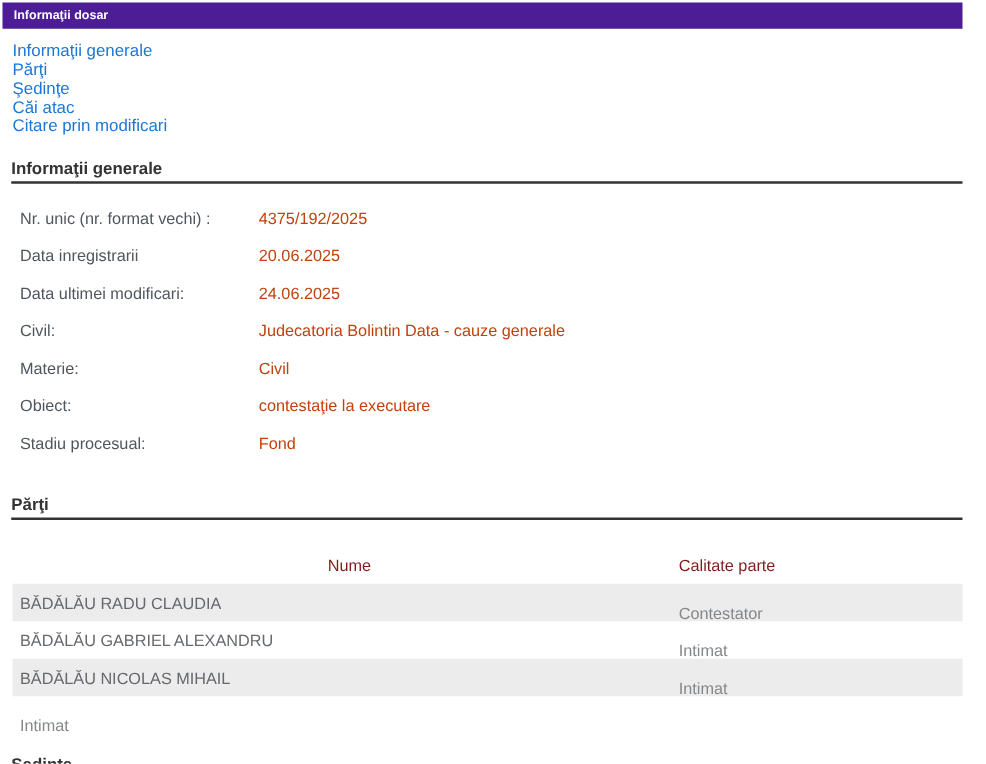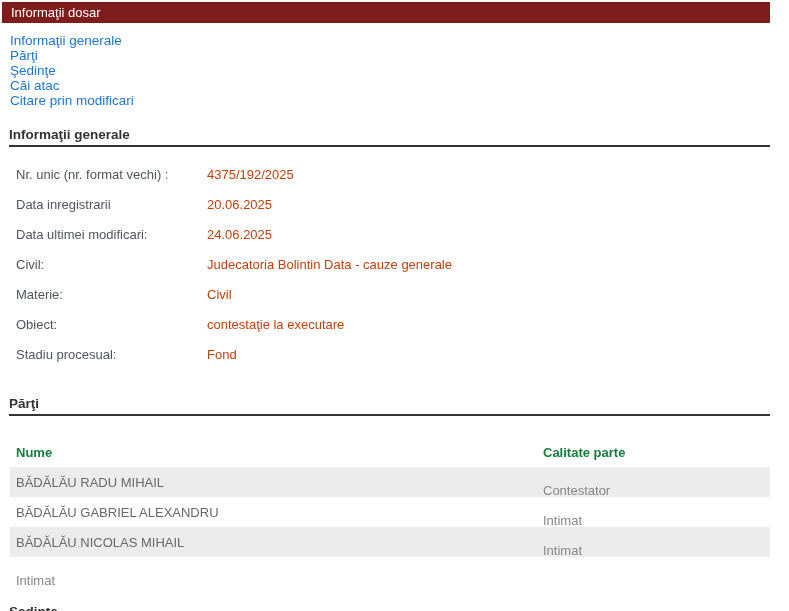--- a/index.html
+++ b/index.html
@@ -17,25 +17,26 @@
     color: #4e545c;
   }
 
   
   .titlebar {
     position: absolute;
     left: 2px;
     top: 2px;
     width: 759px;
     height: 21px;
-    background: #7f1d1d;
+    background: #4c1d95;
     color: #ffffff;
-    font-size: 13px;
+    font-size: 10px;
     line-height: 21px;
     padding-left: 9px;
+    font-weight: bold;
   }
 
   
   .nav-links {
     position: absolute;
     left: 10px;
     top: 33px;
   }
   .nav-links a {
     display: block;
@@ -102,22 +103,23 @@
     align-items: center;
     margin-left: 10px;
     width: 760px;
     padding-left: 6px;
     box-sizing: border-box;
   }
   .trow .col-nume {
     flex: 0 0 527px;
   }
   .thead {
-    font-weight: bold;
-    color: #15803d;
+    font-weight: normal;
+    color: #7f1d1d;
+    text-align: center;
   }
   .tbody-row {
     color: #66696d;
   }
   .tbody-row .col-calitate {
     color: #85888b;
     margin-top: 16px;
   }
   .striped {
     background: #ececec;
@@ -172,21 +174,21 @@
 </div>
 
 <div class="section-heading heading-parti">Părţi</div>
 
 <div class="parti-table">
   <div class="trow thead">
     <span class="col-nume">Nume</span>
     <span class="col-calitate">Calitate parte</span>
   </div>
   <div class="trow tbody-row striped">
-    <span class="col-nume">BĂDĂLĂU RADU MIHAIL</span>
+    <span class="col-nume">BĂDĂLĂU RADU CLAUDIA</span>
     <span class="col-calitate">Contestator</span>
   </div>
   <div class="trow tbody-row">
     <span class="col-nume">BĂDĂLĂU GABRIEL ALEXANDRU</span>
     <span class="col-calitate">Intimat</span>
   </div>
   <div class="trow tbody-row striped">
     <span class="col-nume">BĂDĂLĂU NICOLAS MIHAIL</span>
     <span class="col-calitate">Intimat</span>
   </div>

